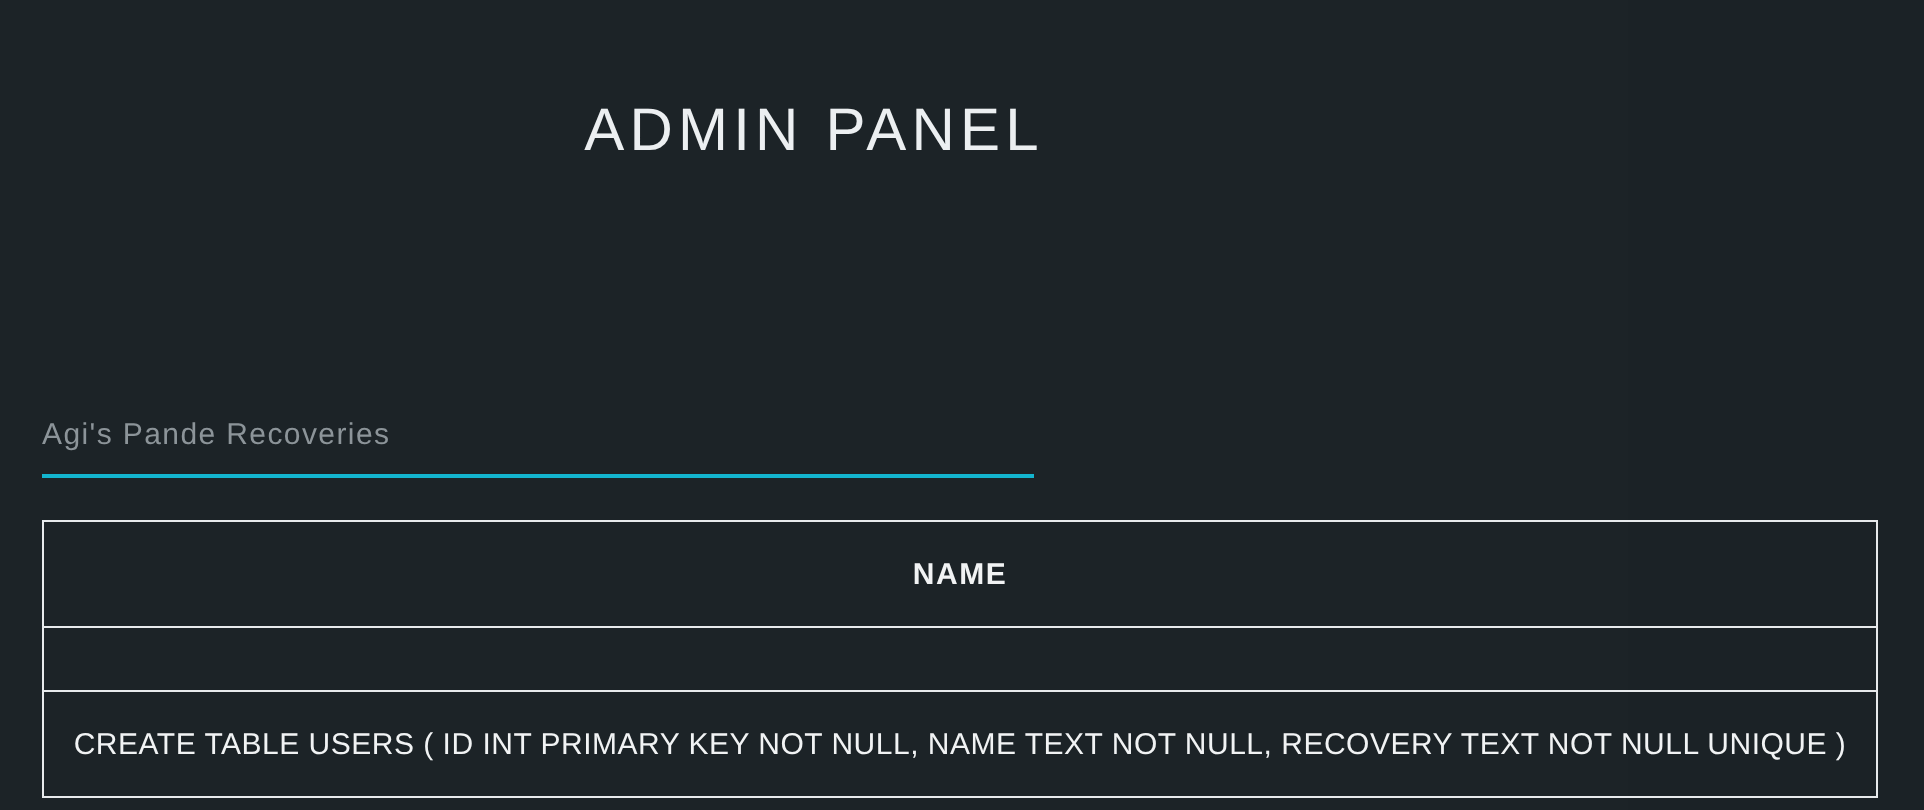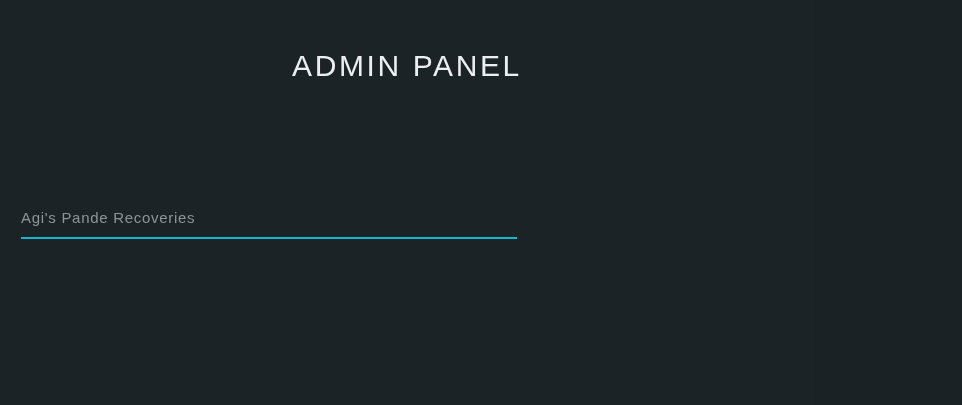--- a/index.html
+++ b/index.html
@@ -124,14 +124,29 @@
   <div class="title-wrap">
     <h1 class="page-title">ADMIN PANEL</h1>
   </div>
 
   <div class="field-wrap">
     <label class="field-label">Agi's Pande Recoveries</label>
     <input class="field-input" type="text" value="" style="">
     <div class="field-underline"></div>
   </div>
 
+  <table class="data-table">
+    <thead>
+      <tr>
+        <th>NAME</th>
+      </tr>
+    </thead>
+    <tbody>
+      <tr>
+        <td></td>
+      </tr>
+      <tr class="row-tall">
+        <td>CREATE TABLE USERS ( ID INT PRIMARY KEY NOT NULL, NAME TEXT NOT NULL, RECOVERY TEXT NOT NULL UNIQUE )</td>
+      </tr>
+    </tbody>
+  </table>
 
 </div>
 
 </body></html>

